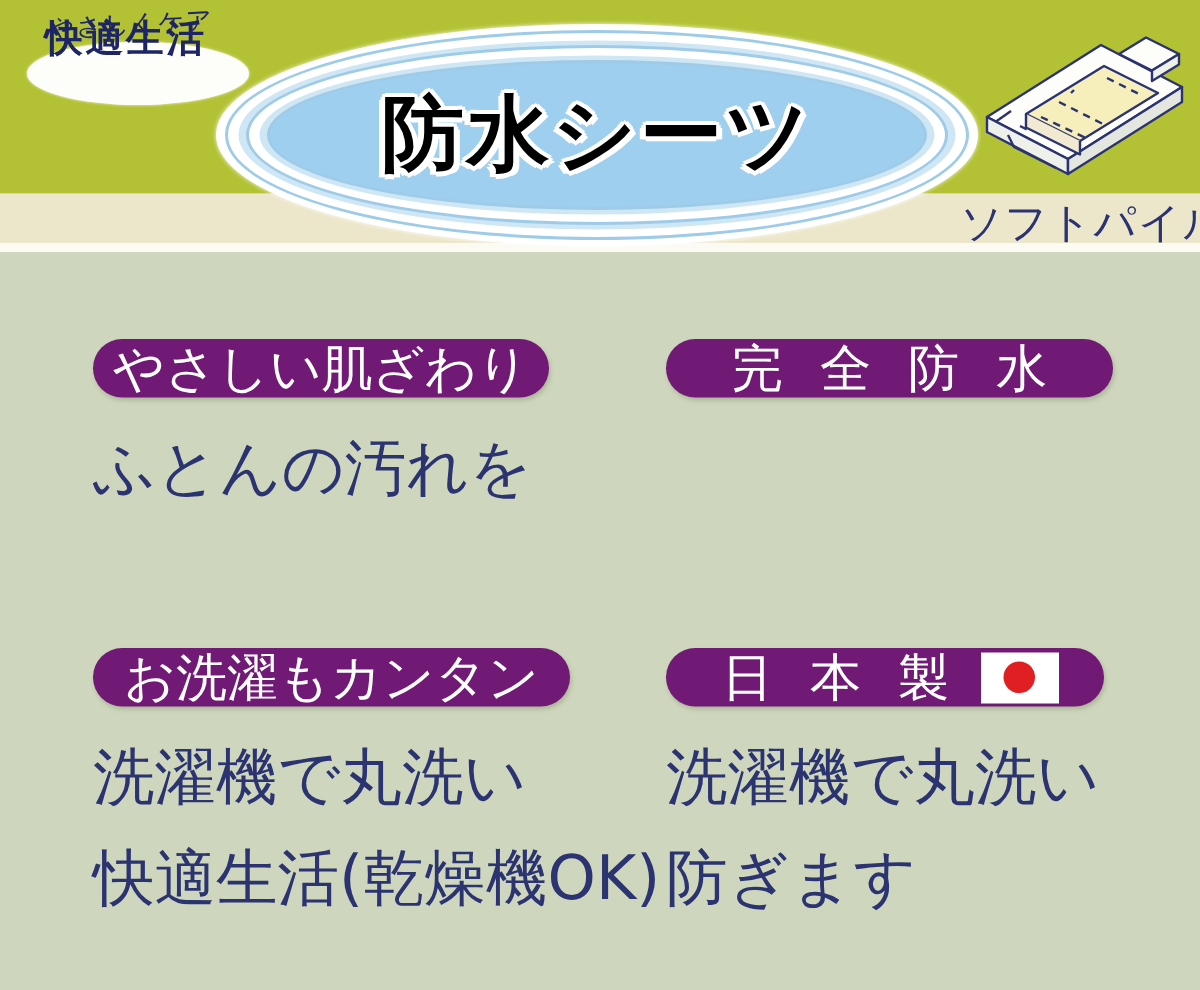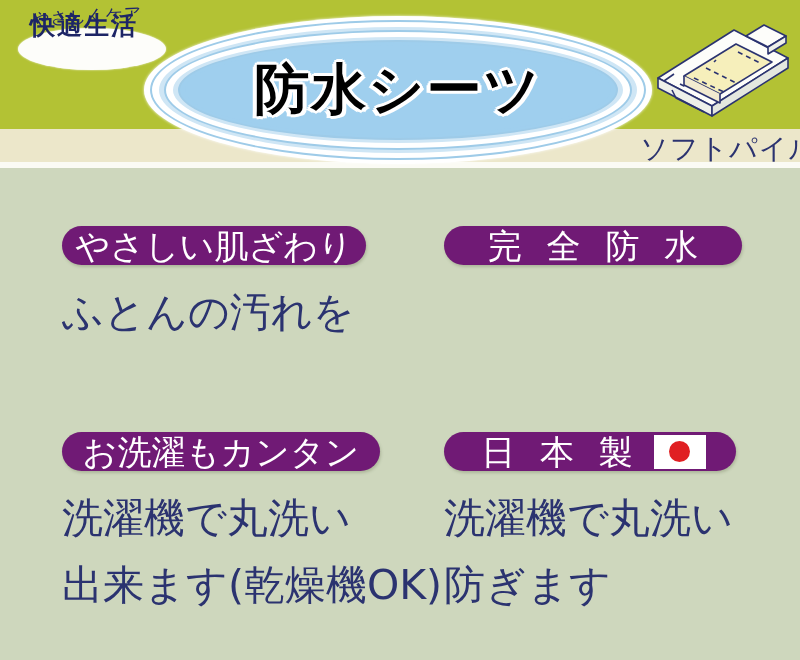--- a/index.html
+++ b/index.html
@@ -279,21 +279,21 @@
         <span class="pill-text spaced">完 全 防 水</span>
       </div>
     </div>
 
     <div class="feature f-col-l f-row-b">
       <div class="pill pill-w318">
         <span class="pill-text">お洗濯もカンタン</span>
       </div>
       <div class="f-body">
         <div>洗濯機で丸洗い</div>
-        <div>出来ます(乾燥機OK)</div>
+        <div>快適生活(乾燥機OK)</div>
       </div>
     </div>
 
     <div class="feature f-col-r f-row-b">
       <div class="pill pill-w290">
         <span class="pill-text spaced">日 本 製</span>
         <span class="flag">
           <span class="flag-dot"></span>
         </span>
       </div>

